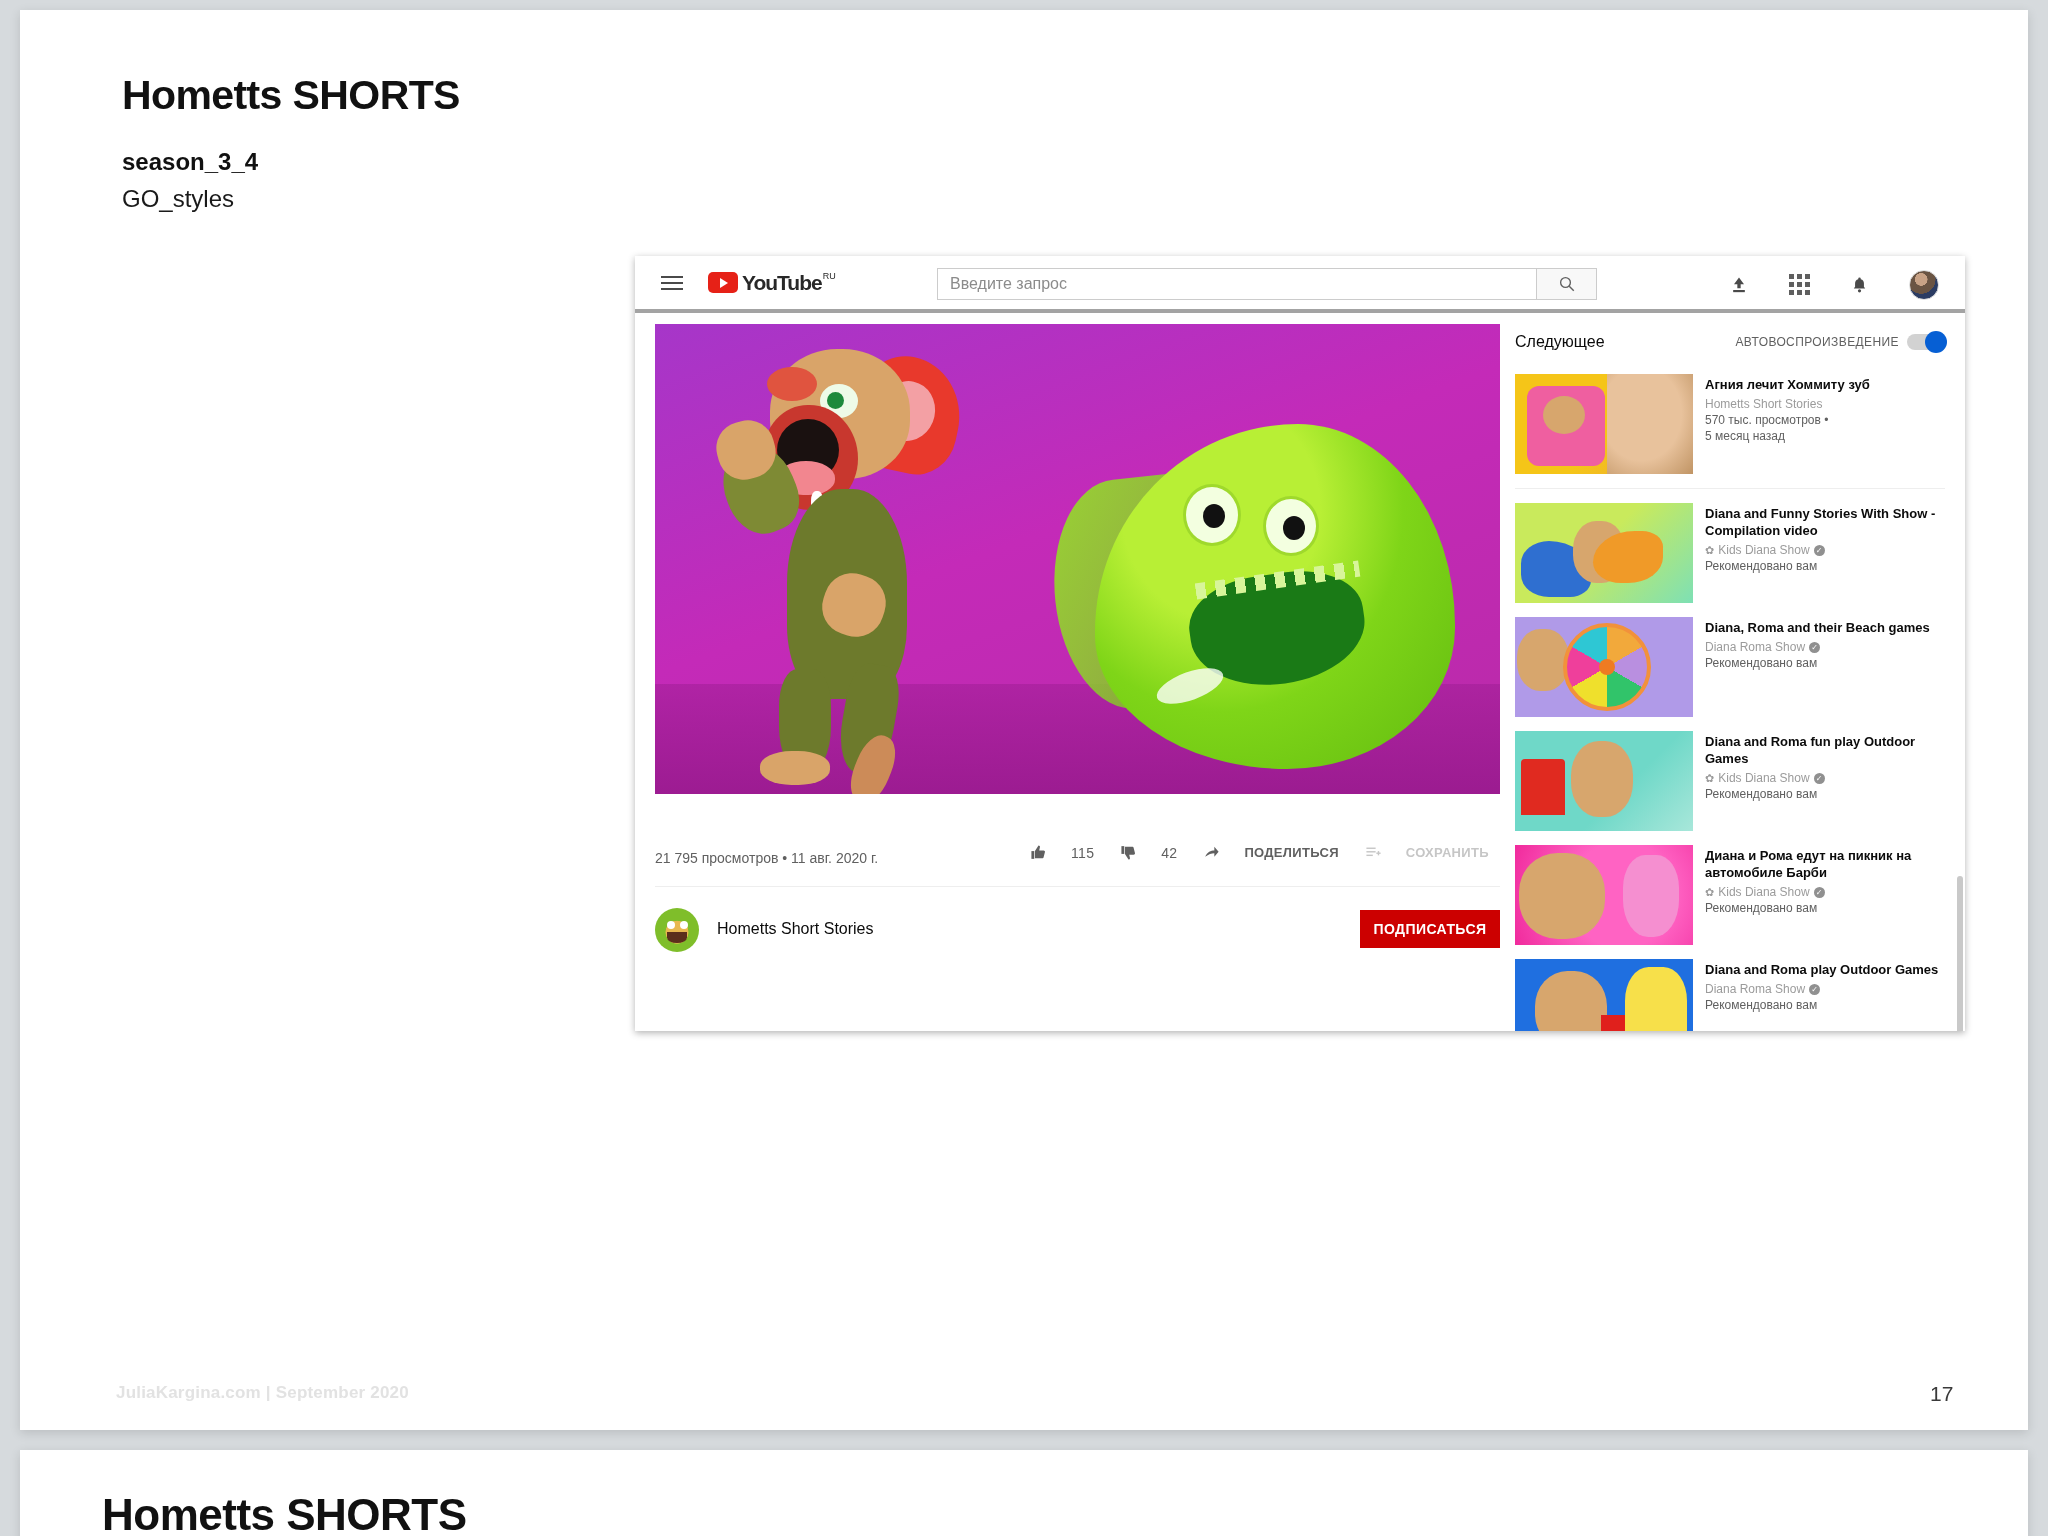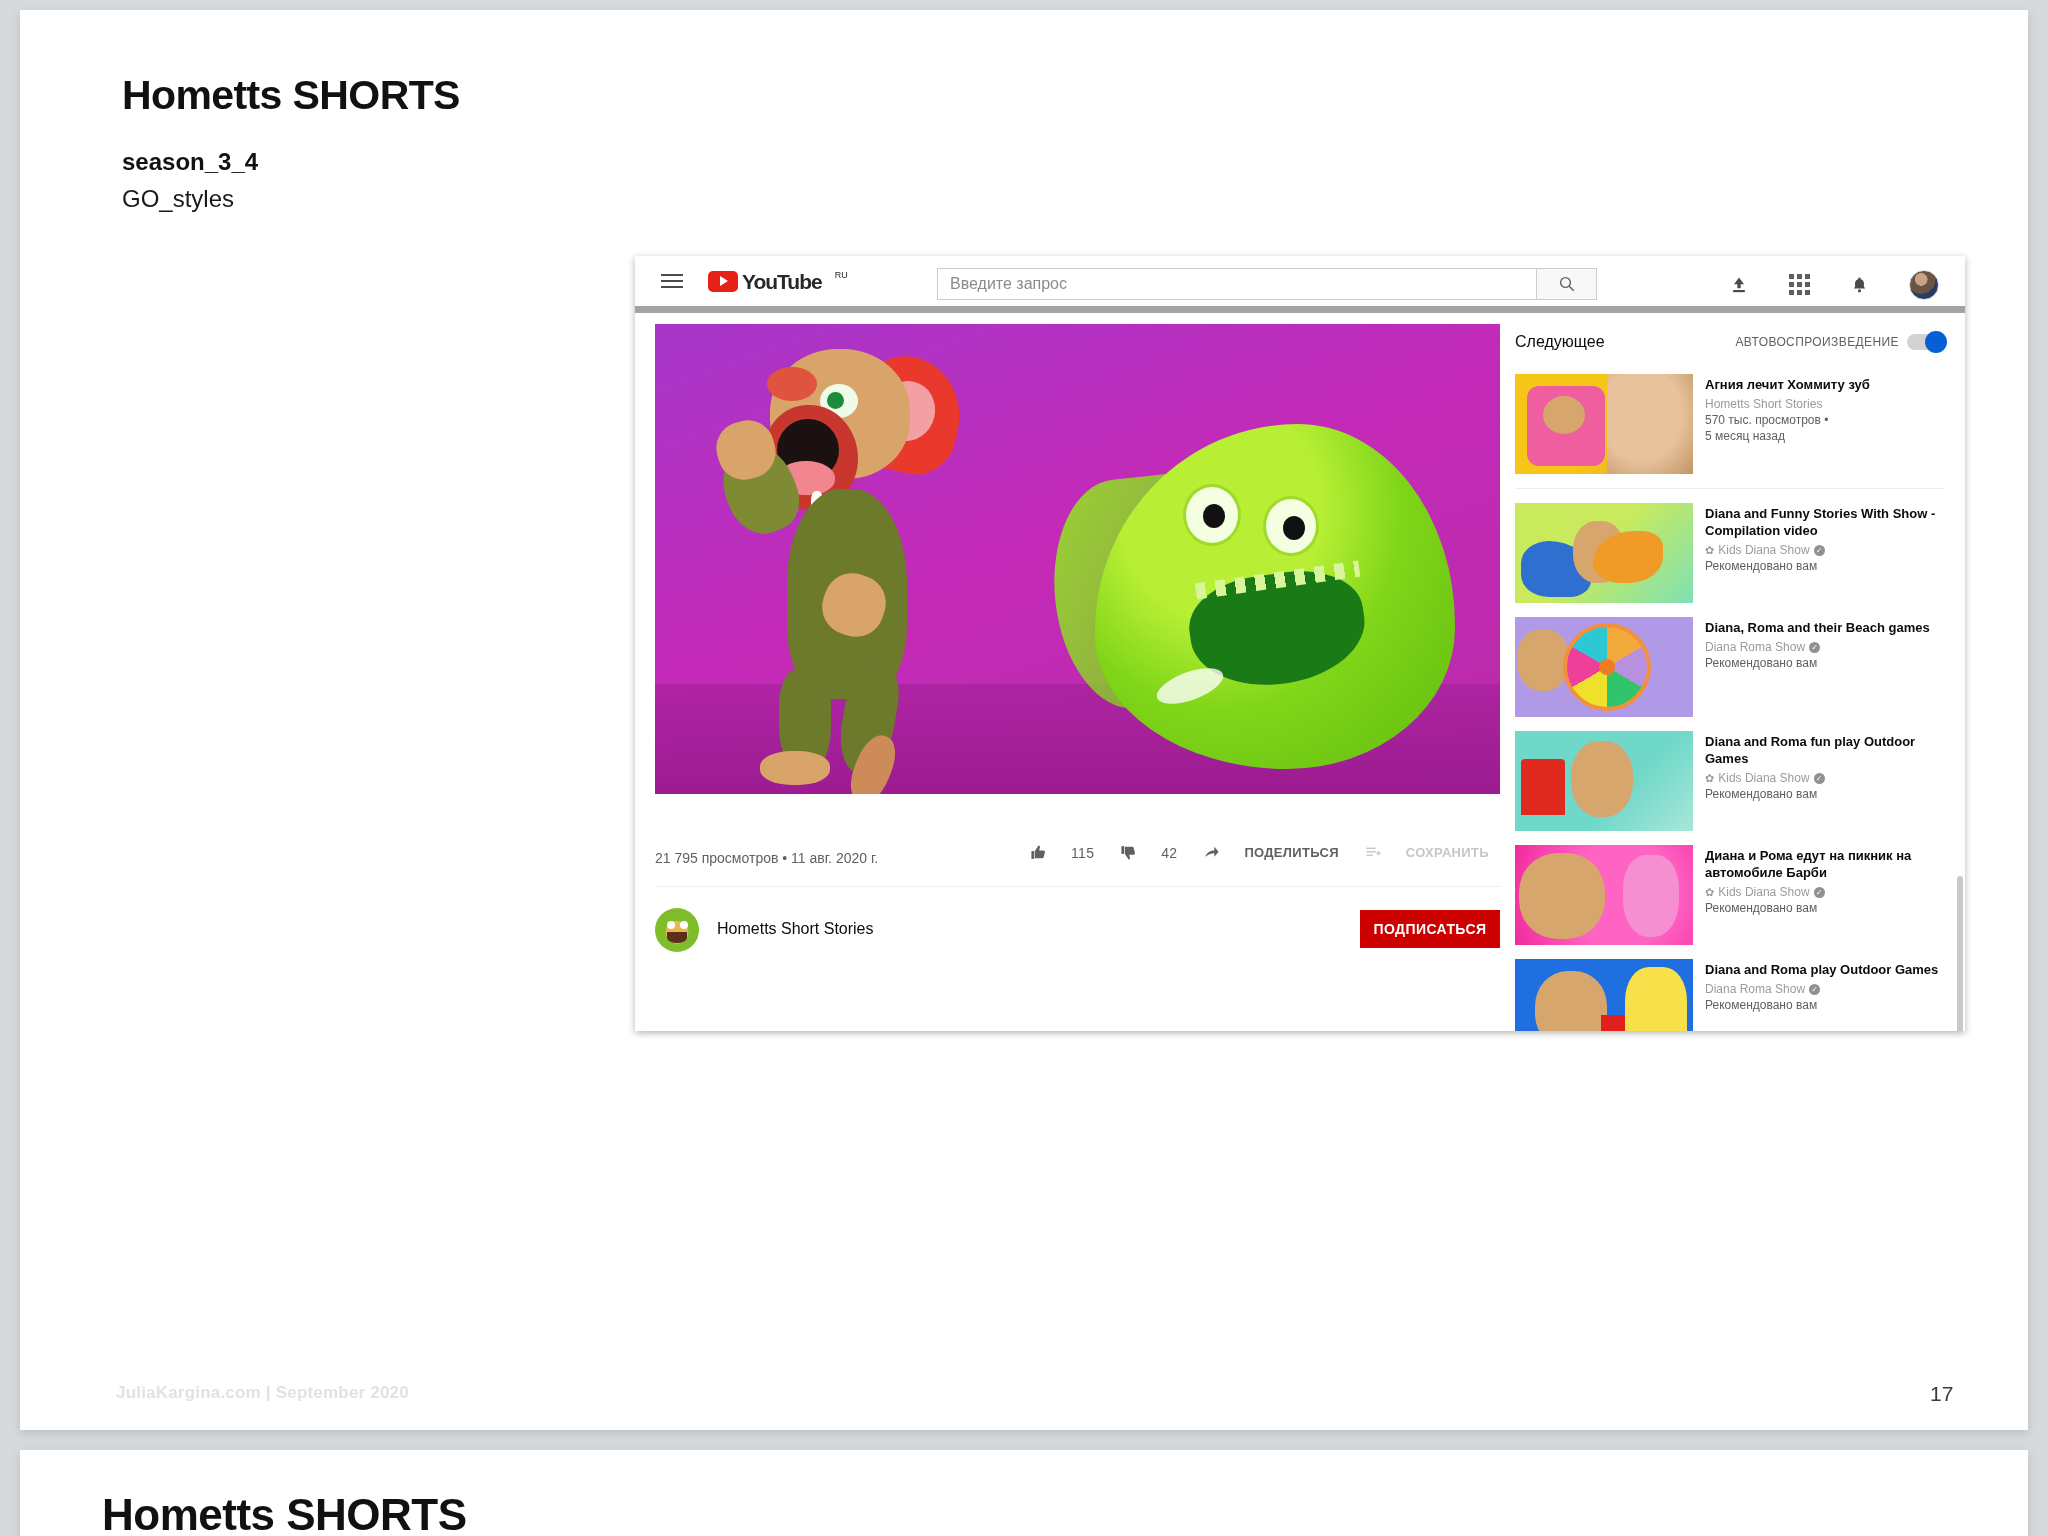--- a/index.html
+++ b/index.html
@@ -63,36 +63,36 @@
     position: absolute; left: 615px; top: 246px;
     width: 1330px; height: 775px;
     background: #fff;
     box-shadow: 0 2px 7px rgba(0,0,0,.30);
     overflow: hidden;
     font-family: "Liberation Sans", sans-serif;
   }
   .yt-header {
     position: absolute; left: 0; top: 0; width: 1330px; height: 57px;
     background: #fff; display: flex; align-items: center;
-    border-bottom: 7px solid #a3a3a3;
+    border-bottom: 4px solid #a3a3a3;
   }
   .burger { margin-left: 26px; width: 22px; }
   .burger i { display: block; height: 2px; background: #4a4a4a; margin: 4px 0; }
   .ytlogo { margin-left: 25px; display: flex; align-items: flex-start; }
   .ytplay {
     width: 30px; height: 21px; background: #e62117; border-radius: 5px;
     display: flex; align-items: center; justify-content: center; margin-right: 4px;
   }
   .ytplay span {
     width: 0; height: 0; border-left: 8px solid #fff;
     border-top: 5px solid transparent; border-bottom: 5px solid transparent;
     margin-left: 2px;
   }
   .ytword { font-size: 21px; font-weight: bold; letter-spacing: -1px; color: #282828; line-height: 21px;}
-  .ytcc { font-size: 9px; color: #282828; margin-left: 13px; margin-top: -1px; }
+  .ytcc { font-size: 9px; color: #282828; margin-left: 1px; margin-top: -1px; }
   .searchbox {
     position: absolute; left: 302px; top: 12px; width: 600px; height: 32px;
     border: 1px solid #ccc; background: #fff;
     display: flex; align-items: center; padding-left: 12px;
     font-size: 16px; color: #8b8b8b;
   }
   .searchbtn {
     position: absolute; left: 902px; top: 12px; width: 60px; height: 32px;
     border: 1px solid #ccc; border-left: none; background: #f8f8f8;
     display: flex; align-items: center; justify-content: center;

